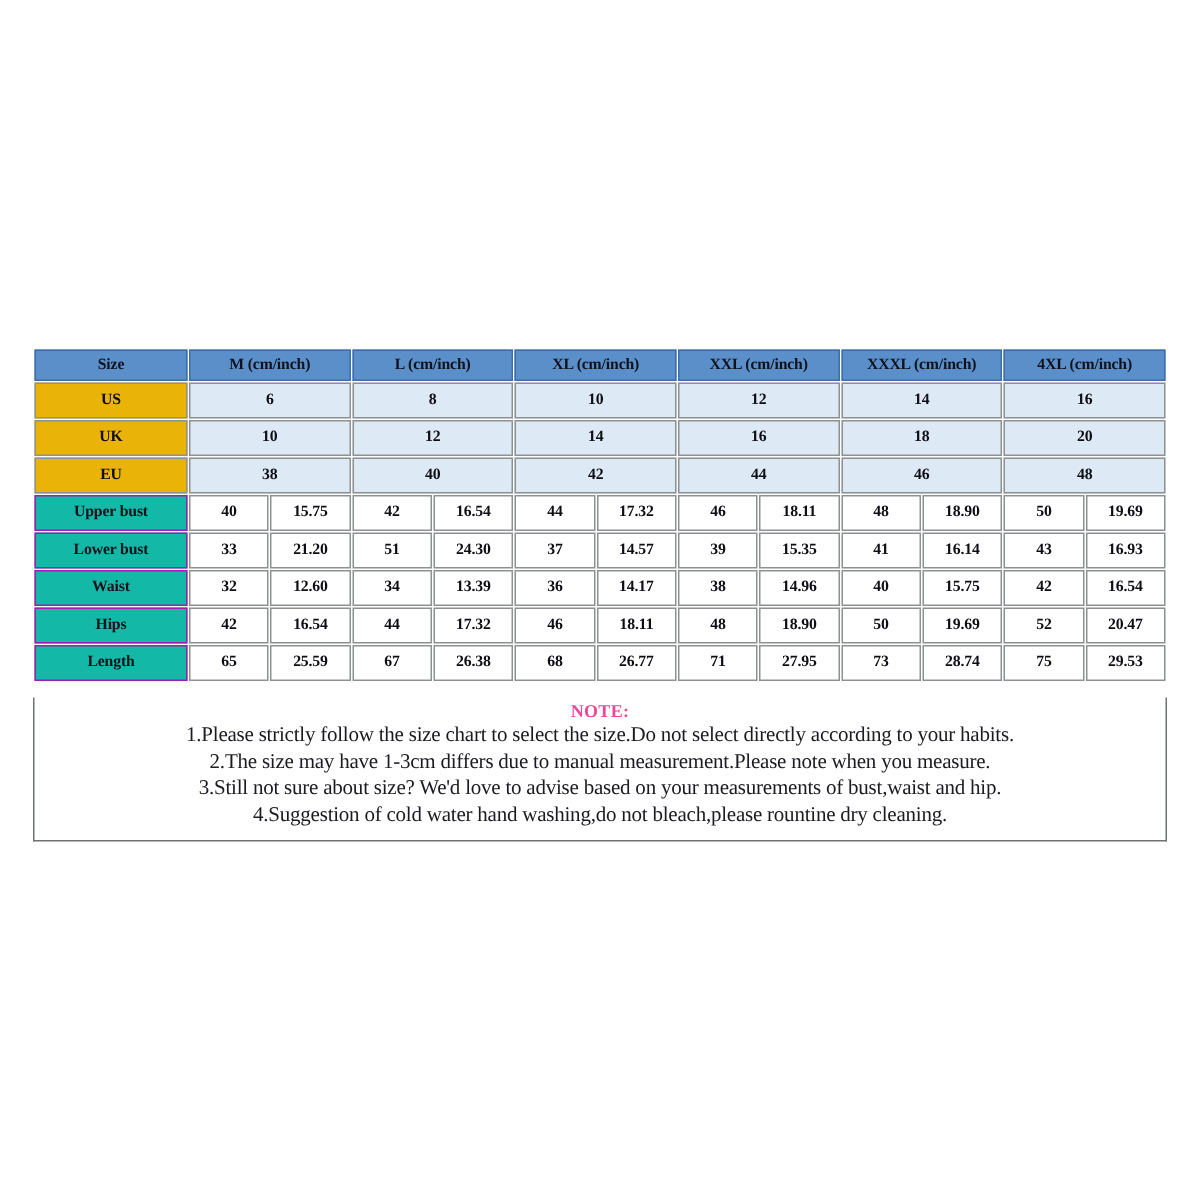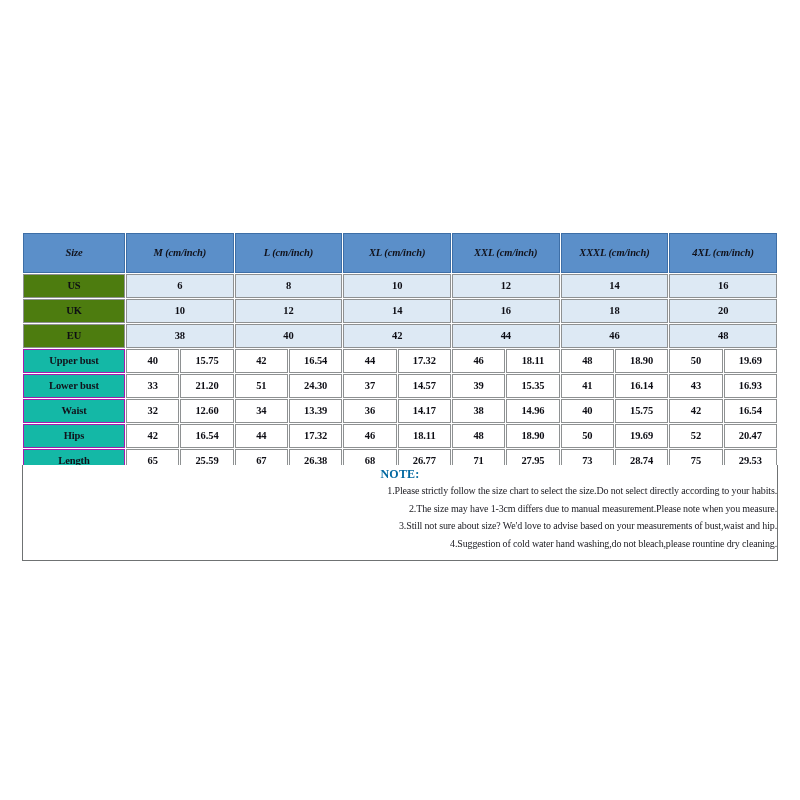--- a/index.html
+++ b/index.html
@@ -43,32 +43,31 @@
     box-sizing: border-box;
     letter-spacing: -0.1px;
   }
 
   
   table.size-table tr.header-row td {
     background: #5b8fc9;
     color: #11121b;
     border: 1px solid #3d6ea6;
     font-size: 10.5px;
-    height: 40px;
-    font-style: italic;
+    height: 21px;
   }
 
   
   table.size-table tr.std-row td {
     background: #dde9f4;
     border: 1px solid #8e9192;
     font-weight: bold;
   }
   table.size-table tr.std-row td.rowlabel {
-    background: #4d7c0f;
+    background: #eab308;
     margin-top: 36px;
   }
 
   
   table.size-table tr.meas-row td.rowlabel {
     background: #14b8a6;
     border: 1px solid #a21caf;
     color: #11121b;
   }
   table.size-table tr.meas-row td.val {
@@ -87,33 +86,32 @@
     width: 756px;
     height: 96px;
     border: 1px solid #6f7273;
     border-top: none;
     background: #ffffff;
     box-sizing: border-box;
     text-align: center;
     padding-top: 2px;
   }
   #note-title {
-    color: #0369a1;
+    color: #ec4899;
     font-weight: bold;
     font-size: 12px;
     line-height: 15px;
     letter-spacing: 0.2px;
   }
   .note-line {
-    font-size: 10px;
+    font-size: 14px;
     color: #1a1a20;
     line-height: 17.5px;
     white-space: nowrap;
     letter-spacing: -0.15px;
-    text-align: right;
   }
 </style>
 </head>
 <body>
 
 <div id="chart-wrap">
   <table class="size-table">
     <tbody id="table-body">
         <tr class="header-row">
           <td class="rowlabel">Size</td>

